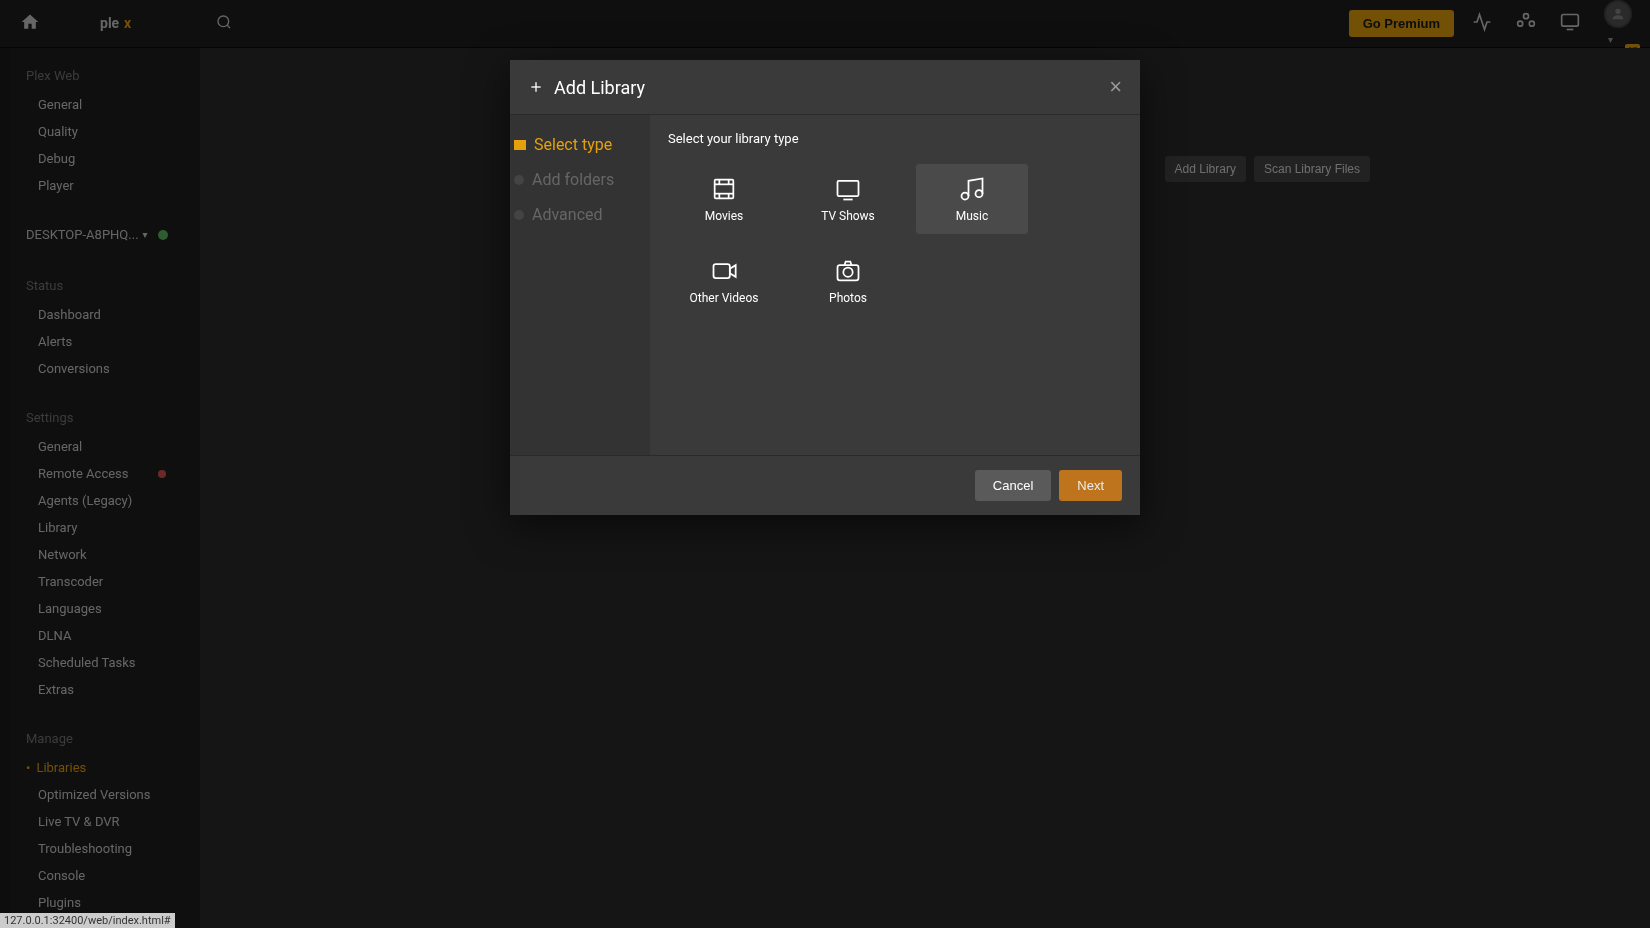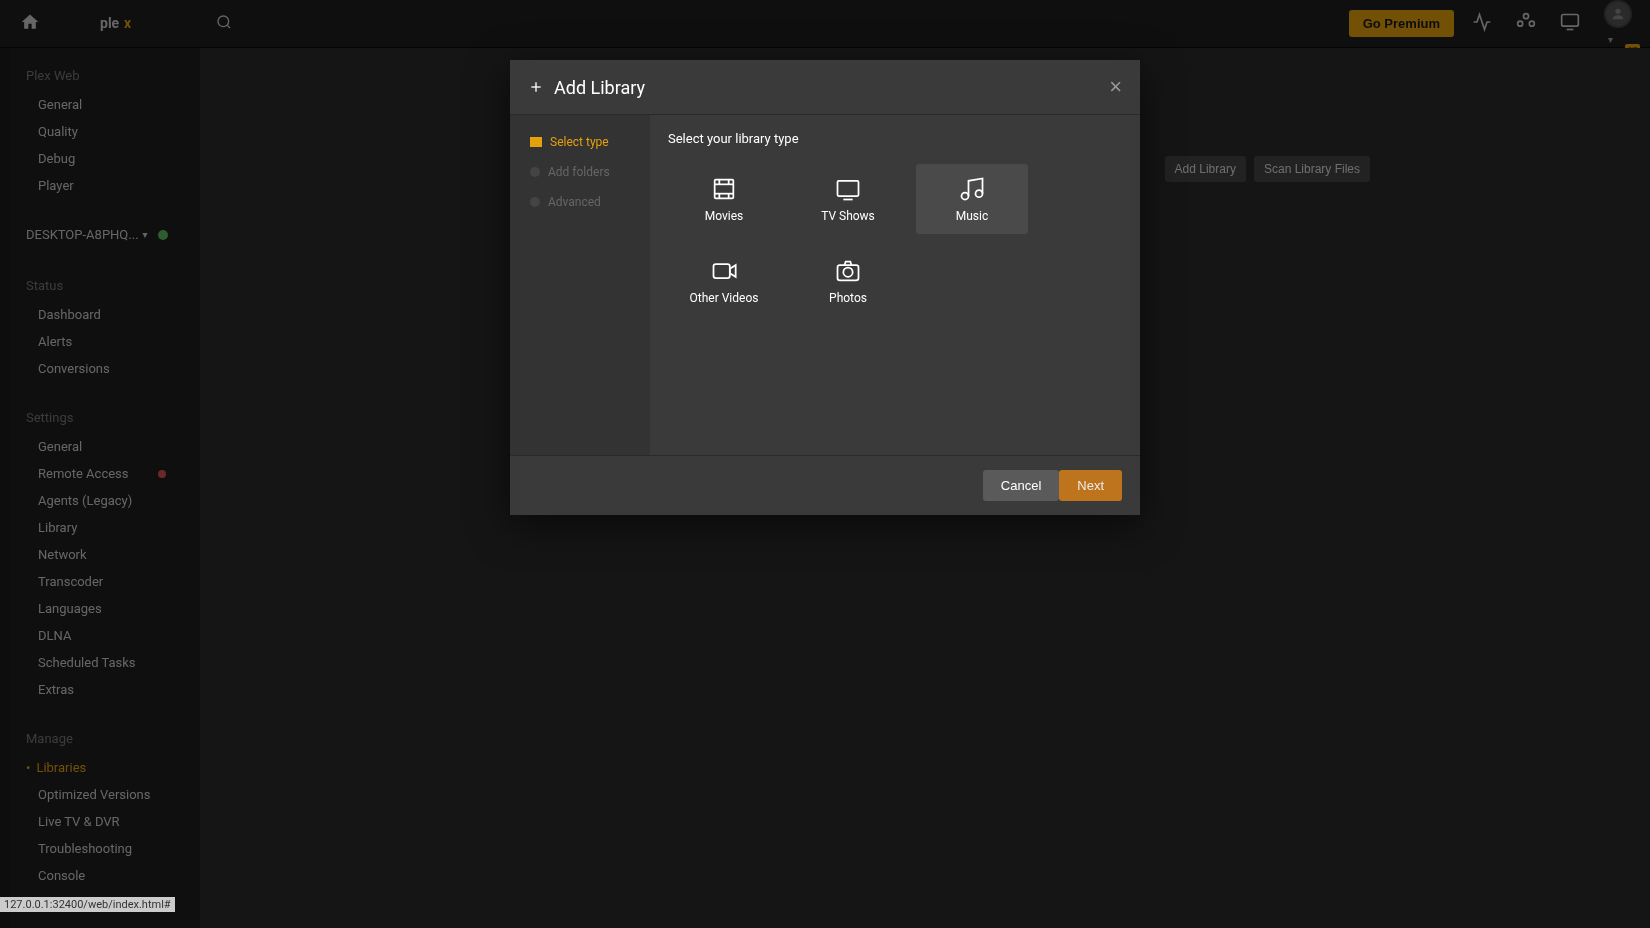--- a/index.html
+++ b/index.html
@@ -92,22 +92,22 @@
     }
     .modal-header {
       display: flex; align-items: center; padding: 14px 18px;
       background: #3a3a3a; border-bottom: 1px solid #2a2a2a;
     }
     .modal-title { color: #fff; font-size: 18px; font-weight: 400; margin-left: 10px; }
     .modal-close { margin-left: auto; color: #999; font-size: 22px; cursor: pointer; background: none; border: none; }
     .modal-body { display: flex; min-height: 340px; }
     .modal-steps { width: 140px; background: #333; padding: 12px 0; }
     .step-item {
-      display: flex; align-items: center; padding: 8px 20px;
-      font-size: 12px; color: #666;
+      display: flex; align-items: center; padding: 8px 4px;
+      font-size: 16px; color: #666;
     }
     .step-item.active { color: #e5a00d; }
     .step-item.active .step-bullet { background: #e5a00d; }
     .step-bullet {
       width: 10px; height: 10px; border-radius: 50%;
       background: #444; margin-right: 8px; flex-shrink: 0;
     }
     .step-bullet.bars {
       width: 12px; height: 10px; border-radius: 0;
       background: linear-gradient(to bottom, #e5a00d 2px, transparent 2px, transparent 4px, #e5a00d 4px, #e5a00d 6px, transparent 6px, transparent 8px, #e5a00d 8px);
@@ -117,27 +117,27 @@
     .type-grid { display: flex; flex-wrap: wrap; gap: 12px; }
     .type-card {
       width: 112px; height: 70px; display: flex; flex-direction: column;
       align-items: center; justify-content: center; cursor: pointer;
       border-radius: 3px;
     }
     .type-card.selected { background: #4a4a4a; }
     .type-card svg { width: 28px; height: 28px; }
     .type-label { color: #fff; font-size: 12px; margin-top: 6px; }
     .modal-footer {
-      display: flex; justify-content: flex-end; 
+      display: flex; justify-content: flex-end; gap: 8px;
       padding: 14px 18px; background: #3a3a3a; border-top: 1px solid #2a2a2a;
     }
     .btn-cancel { background: #5a5a5a; color: #fff; border: none; padding: 8px 18px; border-radius: 3px; cursor: pointer; font-size: 13px; }
     .btn-next { background: #cc7b19; color: #fff; border: none; padding: 8px 18px; border-radius: 3px; cursor: pointer; font-size: 13px; opacity: 0.9; }
     .status-url {
-      position: absolute; bottom: 16px; left: 0; background: #ccc; color: #333;
+      position: absolute; bottom: 0; left: 0; background: #ccc; color: #333;
       font-size: 11px; padding: 1px 4px;
     }
   </style>
 </head>
 <body>
 
 <div class="topbar">
   <div class="home-btn">
     <svg width="20" height="20" viewBox="0 0 24 24" fill="#ccc">
         <path d="M10 20v-6h4v6h5v-8h3L12 3 2 12h3v8z"></path>

